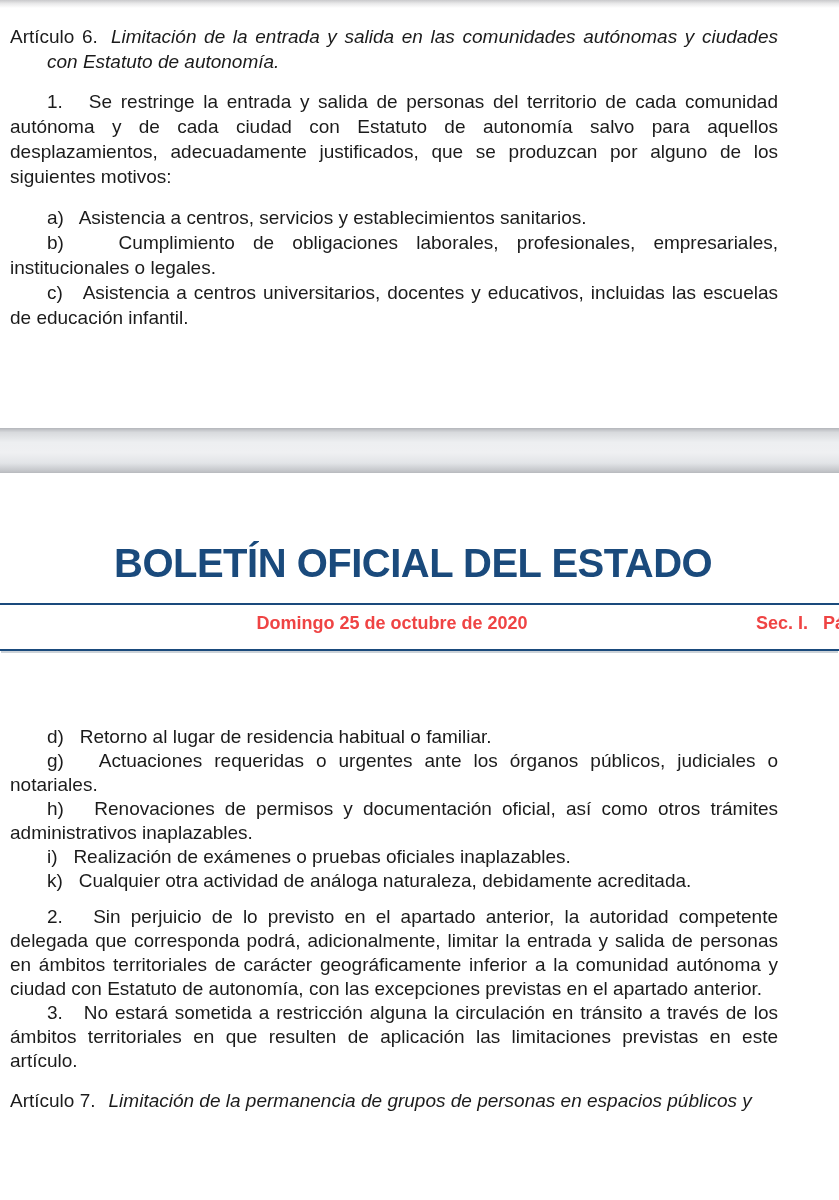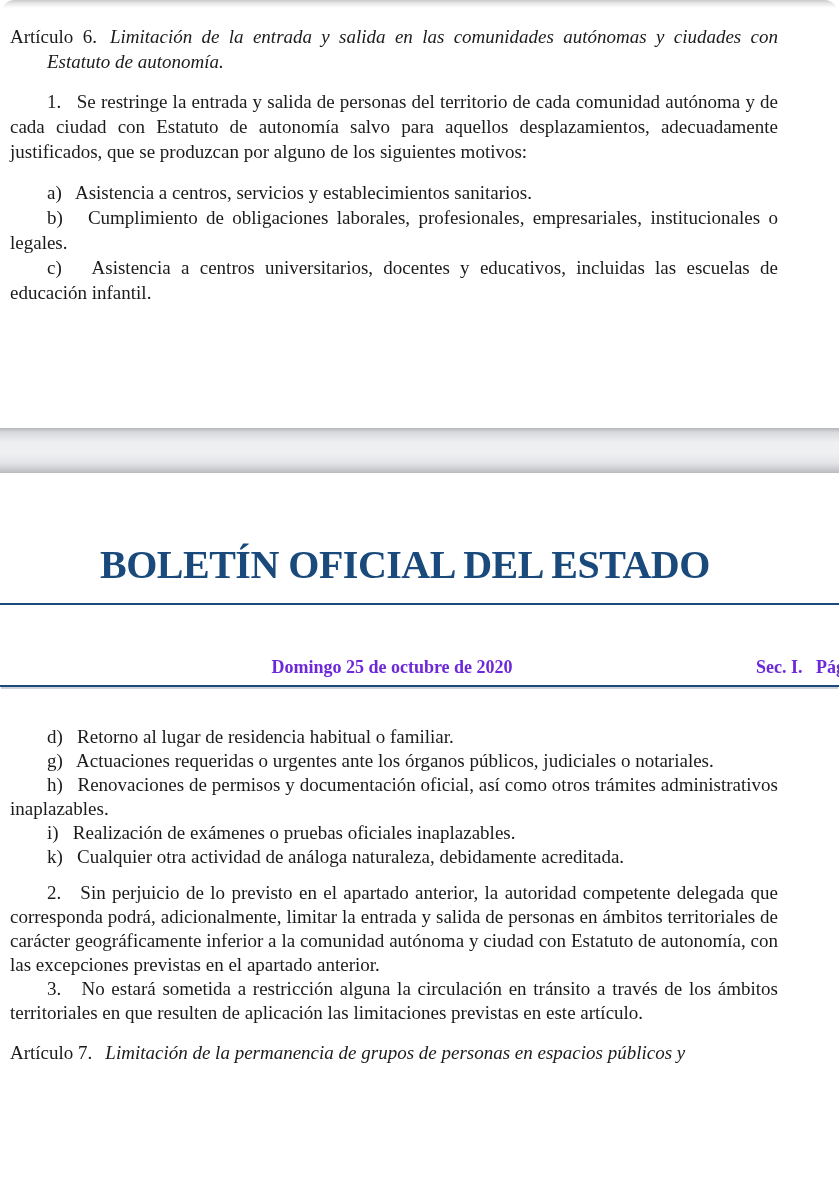--- a/index.html
+++ b/index.html
@@ -1,23 +1,22 @@
 <!DOCTYPE html>
 <html lang="es"><head>
 <meta charset="utf-8">
 <style>
   html,body{margin:0;padding:0;background:#ffffff;}
   .screen{
     position:relative;
     width:839px;height:1200px;
     background:#ffffff;
     overflow:hidden;
-    font-family:Liberation Serif, serif;
+    font-family:Liberation Sans, sans-serif;
     color:#1b1b1b;
-    border-radius:15px;
   }
   
   .top-edge{
     position:absolute;top:0;left:0;width:839px;height:8px;
     background:linear-gradient(180deg,#c9c9cb 0%,#e9e9ea 45%,#ffffff 100%);
   }
   
   .doc-block{
     position:absolute;left:10px;width:768px;
     font-size:19px;line-height:25px;
@@ -35,34 +34,34 @@
   .small-gap{margin-top:12px !important;}
   
   .page-gap{
     position:absolute;top:428px;left:0;width:839px;height:45px;
     background:linear-gradient(180deg,
       #b4b6bb 0%,#d8dadd 10%,#edeff1 32%,
       #eff0f2 55%,#e2e4e7 78%,#c2c4c8 96%,#b7b9bd 100%);
   }
   
   .boe-title{
-    position:absolute;top:541px;left:100px;
+    position:absolute;top:541px;left:114px;
     font-size:40px;font-weight:bold;letter-spacing:-0.5px;
     color:#1a4a7c;white-space:nowrap;
   }
   .header-bar{
     position:absolute;top:603px;left:0;width:839px;
     border-top:2px solid #1a4a7c;
     border-bottom:2px solid #1a4a7c;
     box-shadow:0 3px 0 -1px #ccd2d8;
     background:#ffffff;
   }
   .bar-row{
-    position:relative;height:36px;line-height:36px;
-    font-size:18px;font-weight:bold;color:#6d28d9;margin-top:44px;
+    position:relative;height:44px;line-height:36px;
+    font-size:18px;font-weight:bold;color:#ef4444;
   }
   .bar-date{
     position:absolute;left:0;width:784px;text-align:center;
   }
   .bar-sec{
     position:absolute;left:756px;white-space:nowrap;
   }
 </style>
 </head>
 <body>

